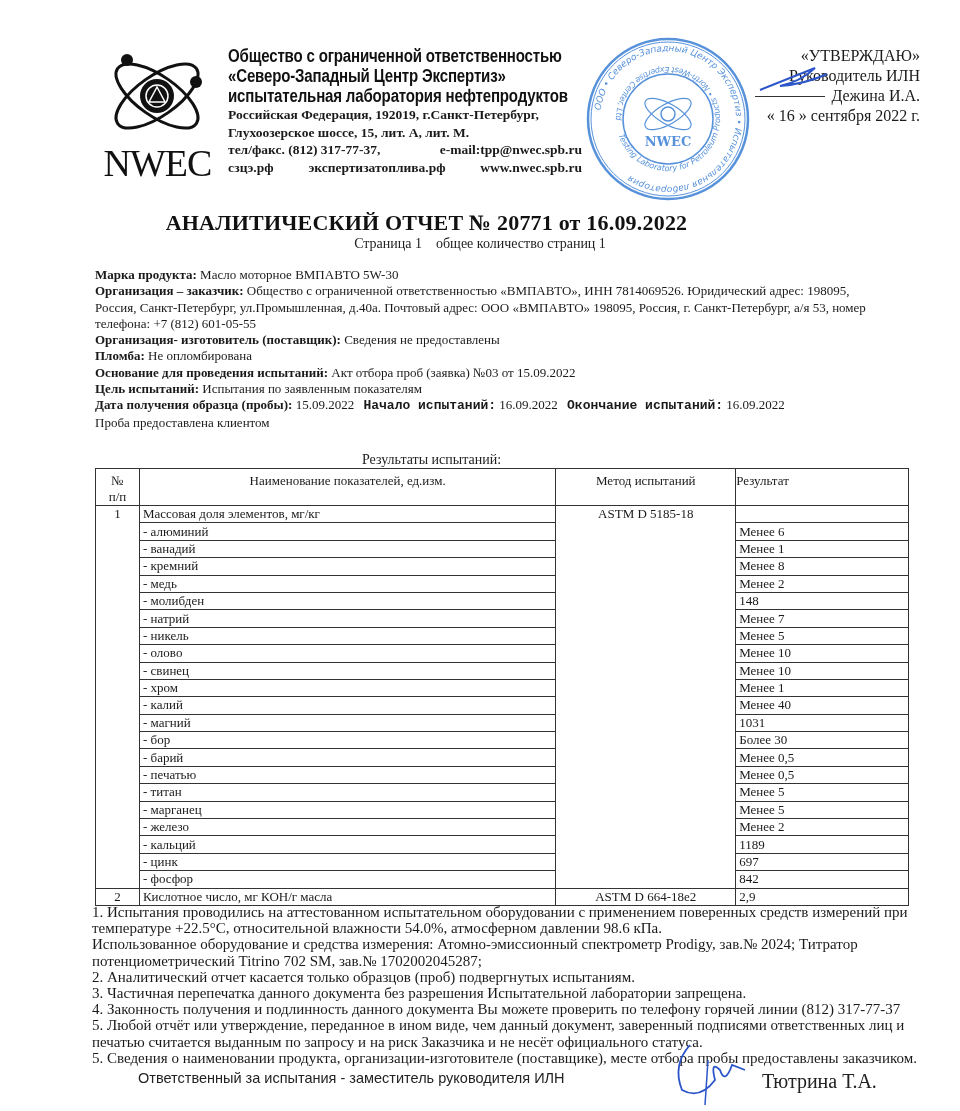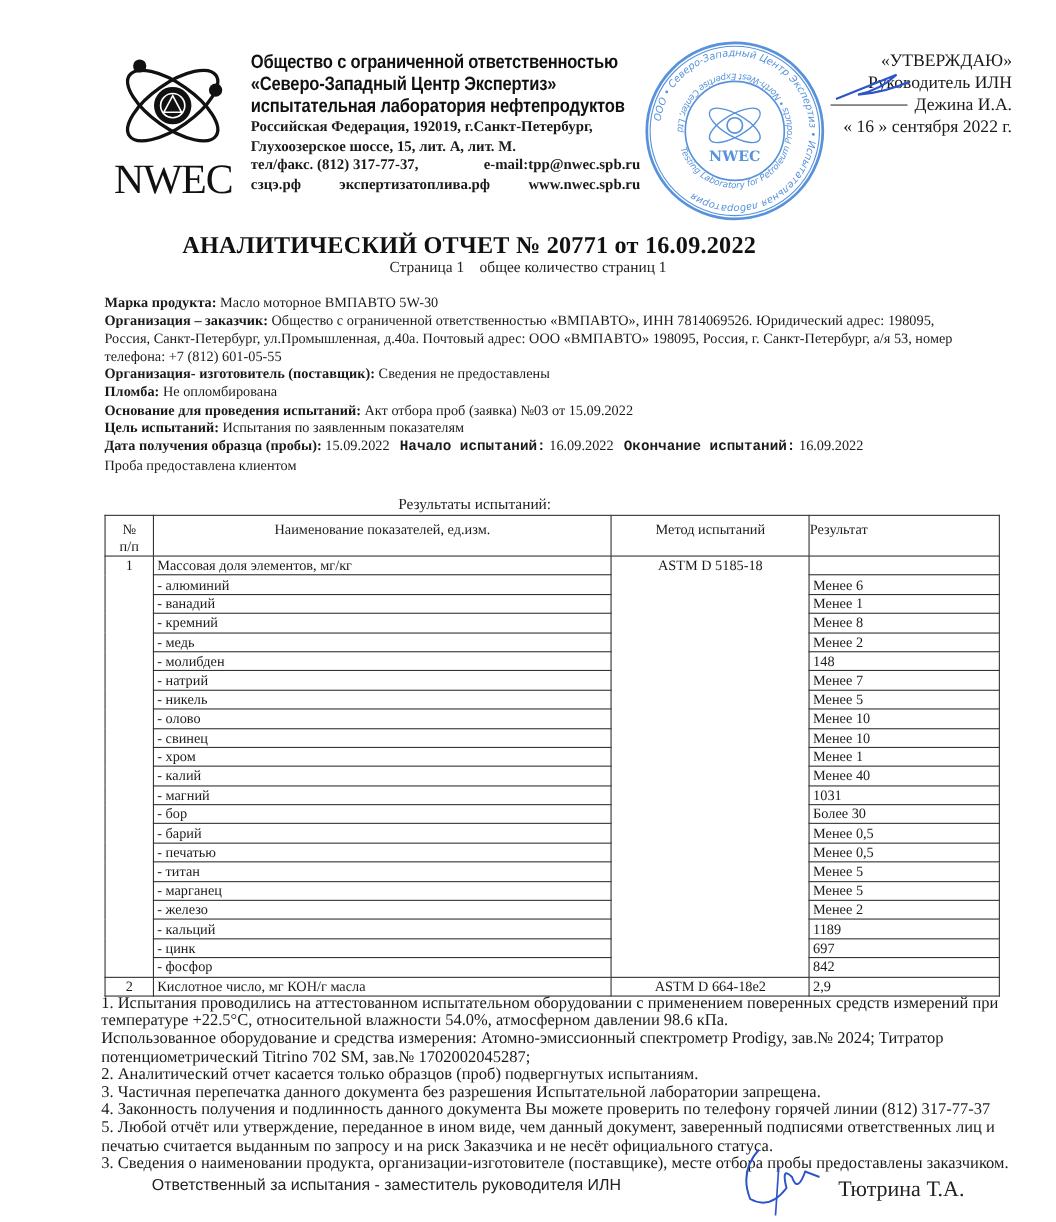--- a/index.html
+++ b/index.html
@@ -253,21 +253,21 @@
     </tbody>
 </table>
 
 <div class="notes">
   <div>1. Испытания проводились на аттестованном испытательном оборудовании с применением поверенных средств измерений при температуре +22.5°С, относительной влажности 54.0%, атмосферном давлении 98.6 кПа.</div>
   <div>Использованное оборудование и средства измерения:  Атомно-эмиссионный спектрометр Prodigy, зав.№ 2024; Титратор потенциометрический Titrino 702 SM, зав.№ 1702002045287;</div>
   <div>2. Аналитический отчет касается только образцов (проб) подвергнутых испытаниям.</div>
   <div>3. Частичная перепечатка данного документа без разрешения Испытательной лаборатории запрещена.</div>
   <div>4. Законность получения и подлинность данного документа Вы можете проверить по телефону горячей линии (812) 317-77-37</div>
   <div>5. Любой отчёт или утверждение, переданное в ином виде, чем данный документ, заверенный подписями ответственных лиц и печатью считается выданным по запросу и на риск Заказчика и не несёт официального статуса.</div>
-  <div>3. Сведения о наименовании продукта, организации-изготовителе (поставщике), месте отбора пробы предоставлены заказчиком.</div>
+  <div>5. Сведения о наименовании продукта, организации-изготовителе (поставщике), месте отбора пробы предоставлены заказчиком.</div>
 </div>
 
 <div class="resp">Ответственный за испытания - заместитель руководителя ИЛН</div>
 <div class="sig">
   <svg width="80" height="70" viewBox="0 0 80 70">
     <path d="M20 5 Q2 25 12 50 Q30 60 45 40 Q40 20 50 30 Q55 45 62 25 L75 30" fill="none" stroke="#2b55c9" stroke-width="1.8"></path>
     <path d="M38 20 L35 65" fill="none" stroke="#2b55c9" stroke-width="1.5"></path>
   </svg>
 </div>
 <div class="resp-name">Тютрина Т.А.</div>

